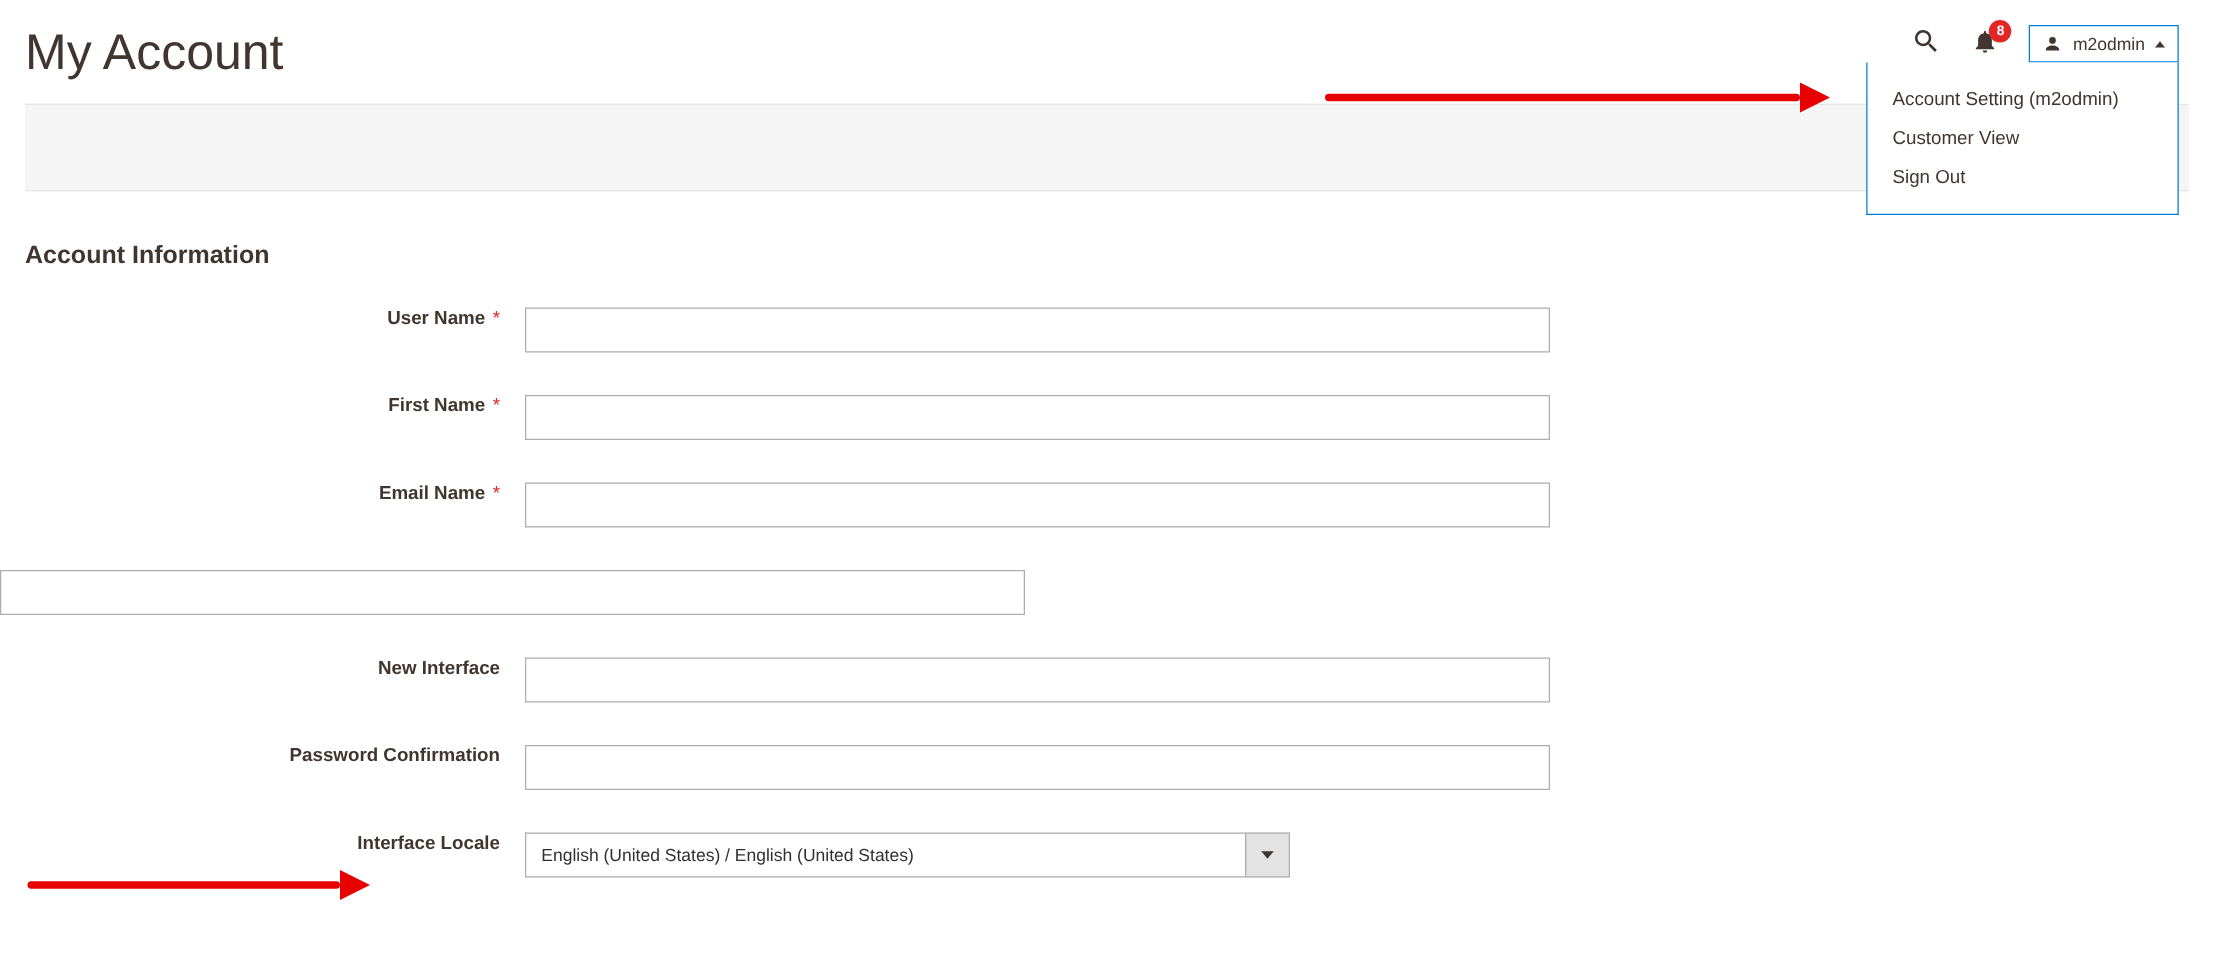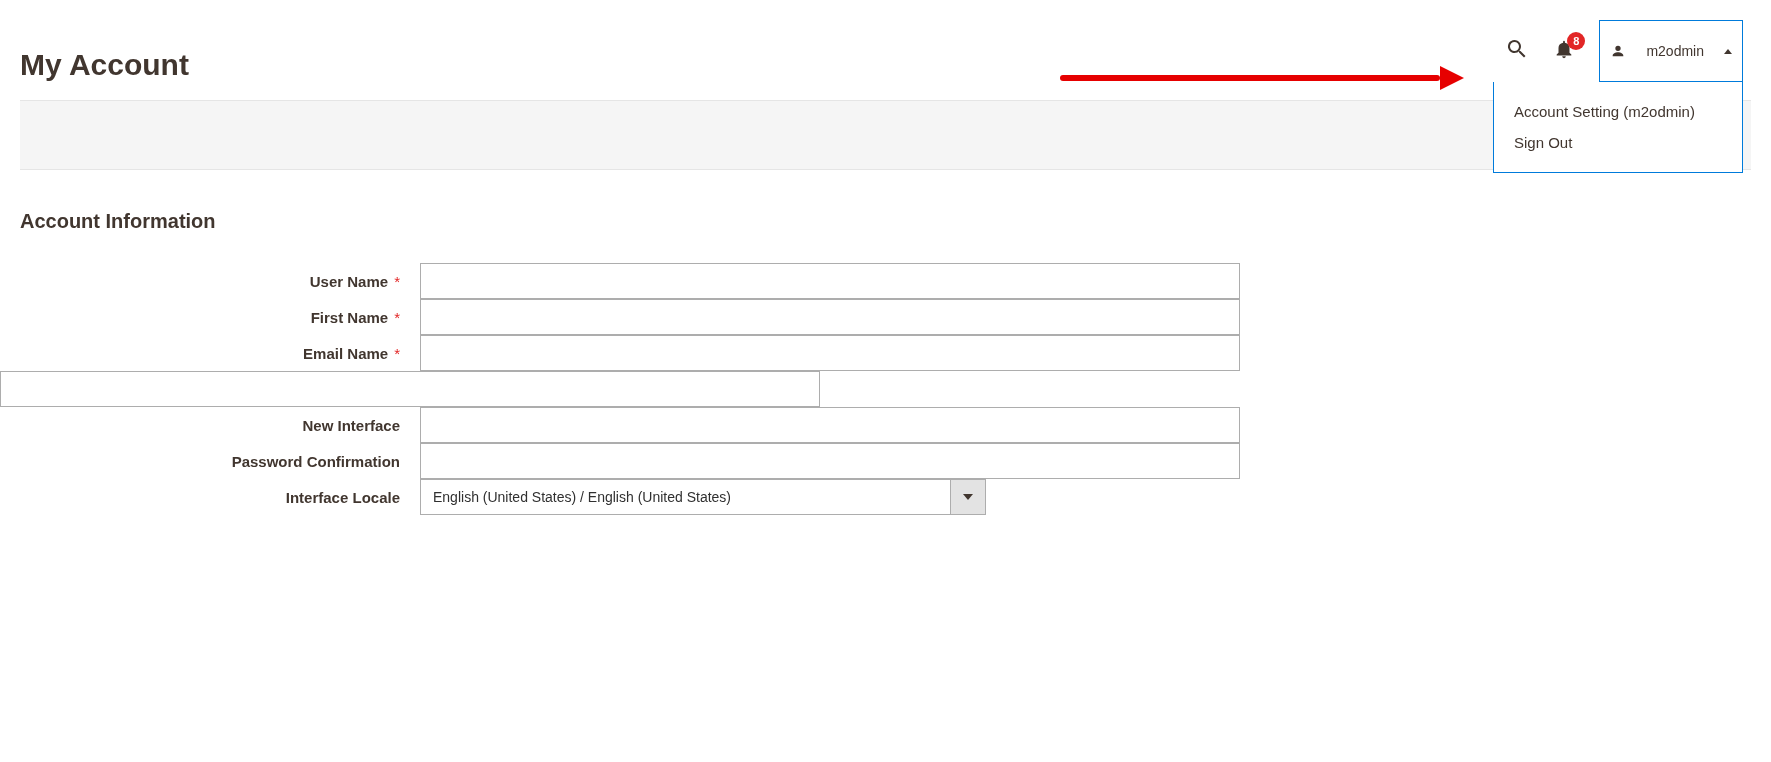--- a/index.html
+++ b/index.html
@@ -10,24 +10,23 @@
       width: 1771px;
       position: relative;
     }
     .header-bar {
       display: flex;
       justify-content: space-between;
       align-items: flex-start;
       padding: 20px 20px 0 20px;
     }
     .page-title {
-      font-size: 30px;
-      font-weight: 700;
-      color: #41362f;
-      margin-top: 28px;
+      font-size: 40px;
+      font-weight: 400;
+      color: #41362f;
     }
     .header-actions {
       display: flex;
       align-items: center;
       gap: 24px;
       padding-right: 8px;
     }
     .search-icon svg { width: 24px; height: 24px; fill: #41362f; }
     .notif-wrap { position: relative; display: inline-flex; }
     .notif-icon svg { width: 22px; height: 22px; fill: #41362f; }
@@ -39,23 +38,23 @@
       font-size: 11px;
       font-weight: 600;
       border-radius: 9px;
       min-width: 18px; height: 18px;
       line-height: 18px;
       text-align: center;
       padding: 0 4px;
     }
     .user-menu-wrap { position: relative; }
     .user-trigger {
-      display: flex; align-items: center; gap: 20px;
+      display: flex; align-items: center; gap: 8px;
       border: 1px solid #007bdb;
-      padding: 22px 10px;
+      padding: 6px 10px;
       font-size: 14px;
       color: #41362f;
       background: #fff;
       cursor: pointer;
     }
     .user-trigger svg.avatar { width: 16px; height: 16px; fill: #41362f; }
     .user-trigger .caret {
       width: 0; height: 0;
       border-left: 4px solid transparent;
       border-right: 4px solid transparent;
@@ -95,21 +94,21 @@
     }
     .section-heading {
       font-size: 20px;
       font-weight: 600;
       color: #41362f;
       padding: 40px 0 10px 20px;
     }
     .form-area { padding-top: 20px; }
     .field-row {
       display: flex;
-      align-items: center;
+      margin-bottom: 34px;
     }
     .field-label {
       width: 420px;
       text-align: right;
       padding-right: 20px;
       font-size: 15px;
       font-weight: 600;
       color: #41362f;
     }
     .req { color: #e22626; margin-left: 6px; font-weight: 400; }
@@ -121,21 +120,21 @@
       border: 1px solid #adadad;
       padding: 0 10px;
       font-size: 14px;
     }
     .select-wrap {
       position: relative;
       display: inline-flex;
       align-items: stretch;
     }
     .select-field {
-      width: 530px;
+      width: 576px;
       height: 36px;
       border: 1px solid #adadad;
       border-right: none;
       padding: 0 12px;
       font-size: 14px;
       background: #fff;
       display: flex;
       align-items: center;
       color: #303030;
     }
@@ -212,20 +211,21 @@
     <div class="user-menu-wrap">
       <div class="user-trigger">
         <svg class="avatar" viewBox="0 0 24 24">
             <path d="M12 12a4 4 0 1 0 0-8 4 4 0 0 0 0 8zm0 2c-4 0-8 2-8 5v1h16v-1c0-3-4-5-8-5z"></path>
           </svg>
         <span>m2odmin</span>
         <span class="caret"></span>
       </div>
       <div class="dropdown">
         <a class="dropdown-item">Account Setting (m2odmin)</a>
+        <a class="dropdown-item">Customer View</a>
         <a class="dropdown-item">Sign Out</a>
       </div>
     </div>
   </div>
 </div>
 
 <div class="toolbar-strip">
   <span>R</span>
 </div>
 

